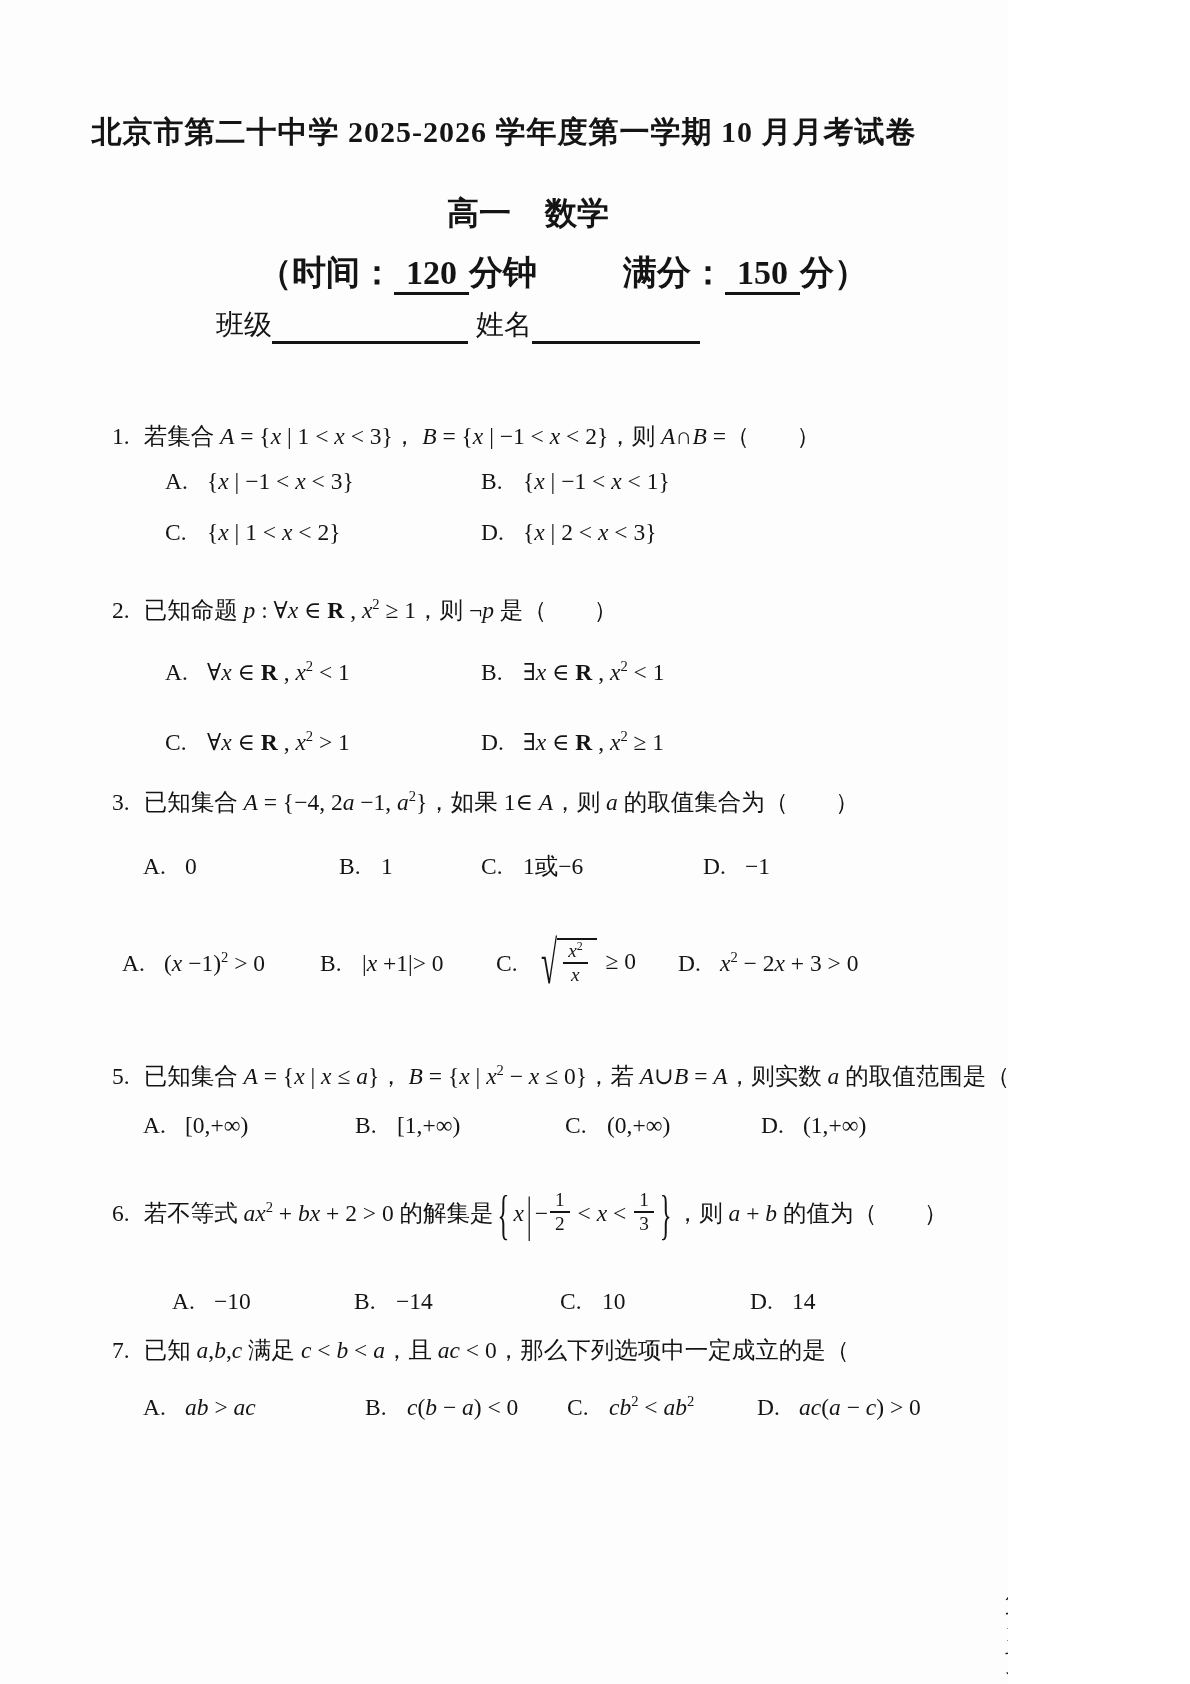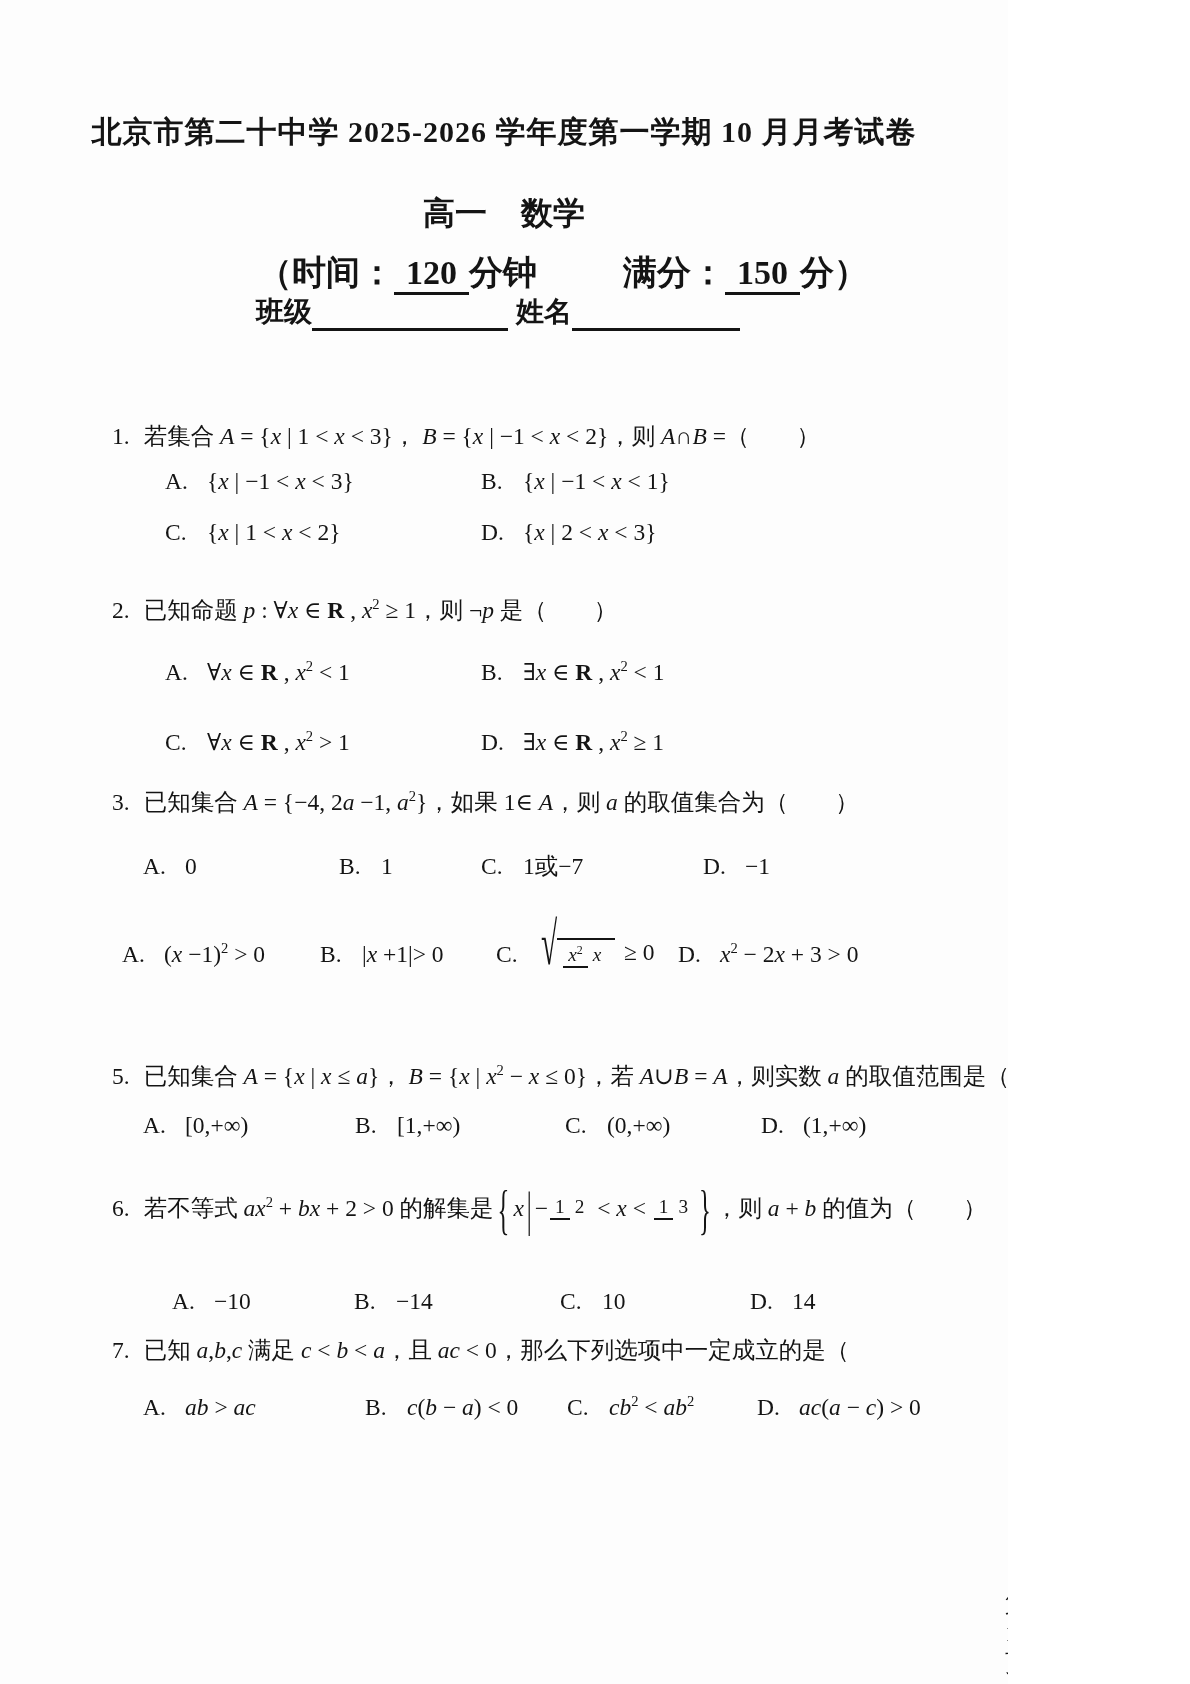--- a/index.html
+++ b/index.html
@@ -7,25 +7,25 @@
     position:relative;
     width:1008px;height:1684px;
     background:#fdfdfd;
     color:#141414;
     font-family:"Liberation Serif","DejaVu Serif",serif;
     overflow:hidden;
   }
   .abs{position:absolute;}
   
   .title{top:112px;left:0;width:100%;text-align:center;font-size:30px;font-weight:bold;letter-spacing:1px;white-space:nowrap;}
-  .subtitle{top:192px;left:0;width:100%;display:flex;justify-content:center;gap:34px;font-size:32px;font-weight:bold;}
+  .subtitle{top:192px;left:0;width:100%;display:flex;justify-content:center;gap:34px;font-size:32px;font-weight:bold;padding-left:24px;}
   .infoline{top:250px;left:258px;font-size:34px;font-weight:bold;white-space:nowrap;}
   .uval{display:inline-block;border-bottom:3px solid #141414;padding:0 12px;}
   .igap{display:inline-block;width:86px;}
-  .classline{top:293px;left:216px;font-size:28px;font-weight:bold;white-space:nowrap;margin-left:40px;}
+  .classline{top:306px;left:216px;font-size:28px;font-weight:normal;white-space:nowrap;}
   .blank{display:inline-block;border-bottom:3px solid #141414;height:30px;vertical-align:bottom;}
   .blank.class{width:196px;margin-right:8px;}
   .blank.name{width:168px;}
   
   .section{top:362px;left:100px;font-size:24px;font-weight:bold;white-space:nowrap;letter-spacing:0.3px;}
   
   .stem{font-size:23.5px;white-space:nowrap;left:100px;margin-left:12px;}
   .qnum{display:inline-block;margin-right:14px;}
   .opts{display:grid;align-items:center;font-size:23.5px;}
   .opt{display:flex;align-items:center;white-space:nowrap;}
@@ -36,21 +36,21 @@
   .s3{top:786px;} .o3{top:850px;left:143px;grid-template-columns:196px 142px 222px auto;}
   .s4{top:884px;} .o4{top:938px;left:122px;grid-template-columns:198px 176px 182px auto;}
   .s5{top:1060px;} .o5{top:1112px;left:143px;grid-template-columns:212px 210px 196px auto;}
   .s6{top:1192px;} .o6{top:1288px;left:172px;grid-template-columns:182px 206px 190px auto;}
   .s7{top:1334px;text-align:right;} .o7{top:1394px;left:143px;grid-template-columns:222px 202px 190px auto;}
   .footer{top:1556px;left:1005px;font-size:24px;margin-top:32px;}
   
   i{font-family:"Liberation Serif","DejaVu Serif",serif;font-style:italic;}
   .bb{font-weight:bold;font-style:normal;}
   sup{font-size:0.62em;line-height:0;}
-  .frac{display:inline-flex;flex-direction:row;text-align:center;vertical-align:middle;line-height:1.15;font-size:0.82em;position:relative;top:-3px;margin:0 2px;}
+  .frac{display:inline-flex;flex-direction:column;text-align:center;vertical-align:middle;line-height:1.15;font-size:0.82em;position:relative;top:-3px;margin:0 2px;}
   .fn{border-bottom:2px solid #141414;padding:0 5px;}
   .fd{padding:0 5px;}
   .sqrt{display:inline-flex;align-items:flex-end;vertical-align:middle;margin:0 3px;}
   .rsym{display:inline-block;font-size:1.25em;line-height:1;transform:scaleY(2.05);transform-origin:70% 86%;}
   .rbody{display:inline-block;border-top:2.5px solid #141414;padding:3px 7px 0 4px;}
   .bigb{display:inline-block;vertical-align:middle;transform:scaleY(2.25);transform-origin:center;font-size:1.05em;margin:0 4px;font-weight:400;line-height:1;}
   .bigv{display:inline-block;vertical-align:middle;transform:scaleY(2.0);transform-origin:center;font-size:1.05em;margin:0 3px;line-height:1;}
 </style>
 </head>
 <body>
@@ -118,21 +118,21 @@
     <div class="opt">
         <span class="olabel">A.</span>
         <span>0</span>
       </div>
     <div class="opt">
         <span class="olabel">B.</span>
         <span>1</span>
       </div>
     <div class="opt">
         <span class="olabel">C.</span>
-        <span>1或−7</span>
+        <span>1或−6</span>
       </div>
     <div class="opt">
         <span class="olabel">D.</span>
         <span>−1</span>
       </div>
   </div>
 
   <div class="abs opts o4">
     <div class="opt">
         <span class="olabel">A.</span>

